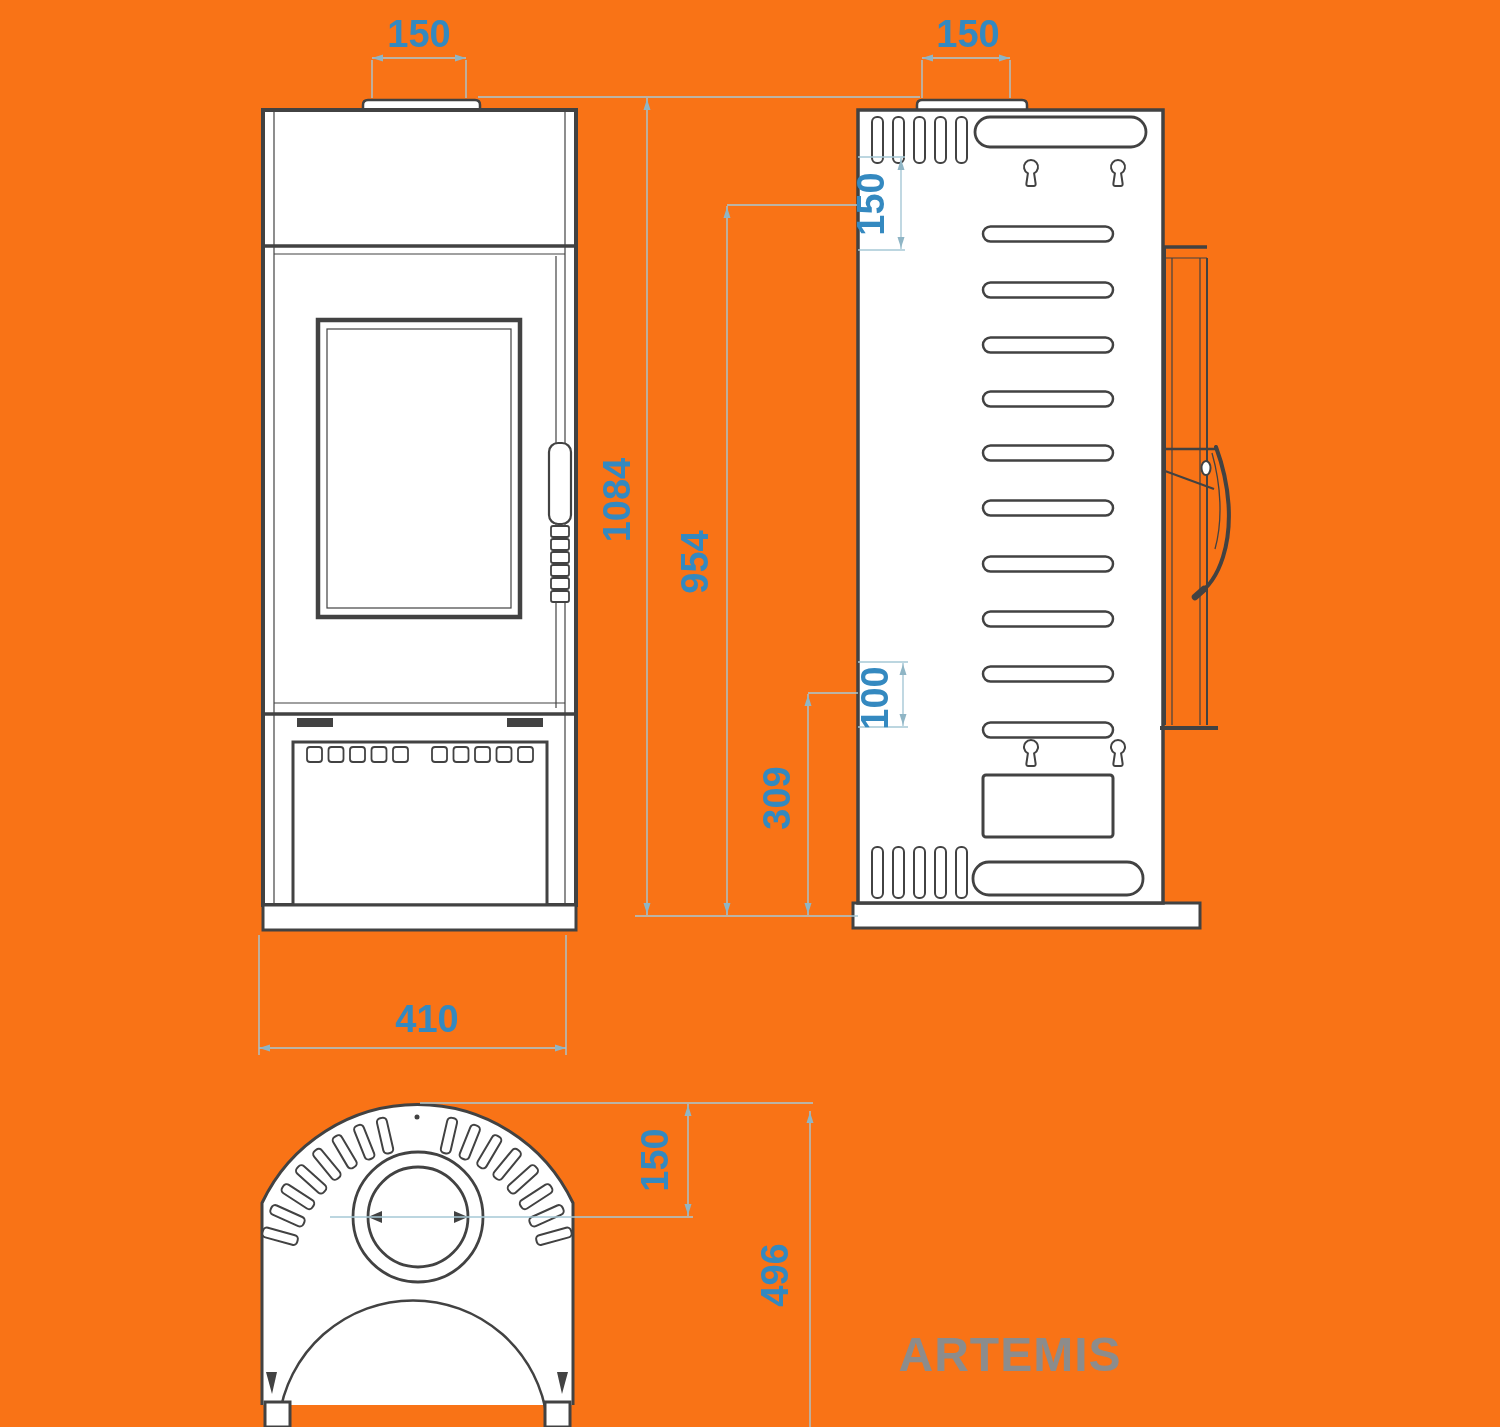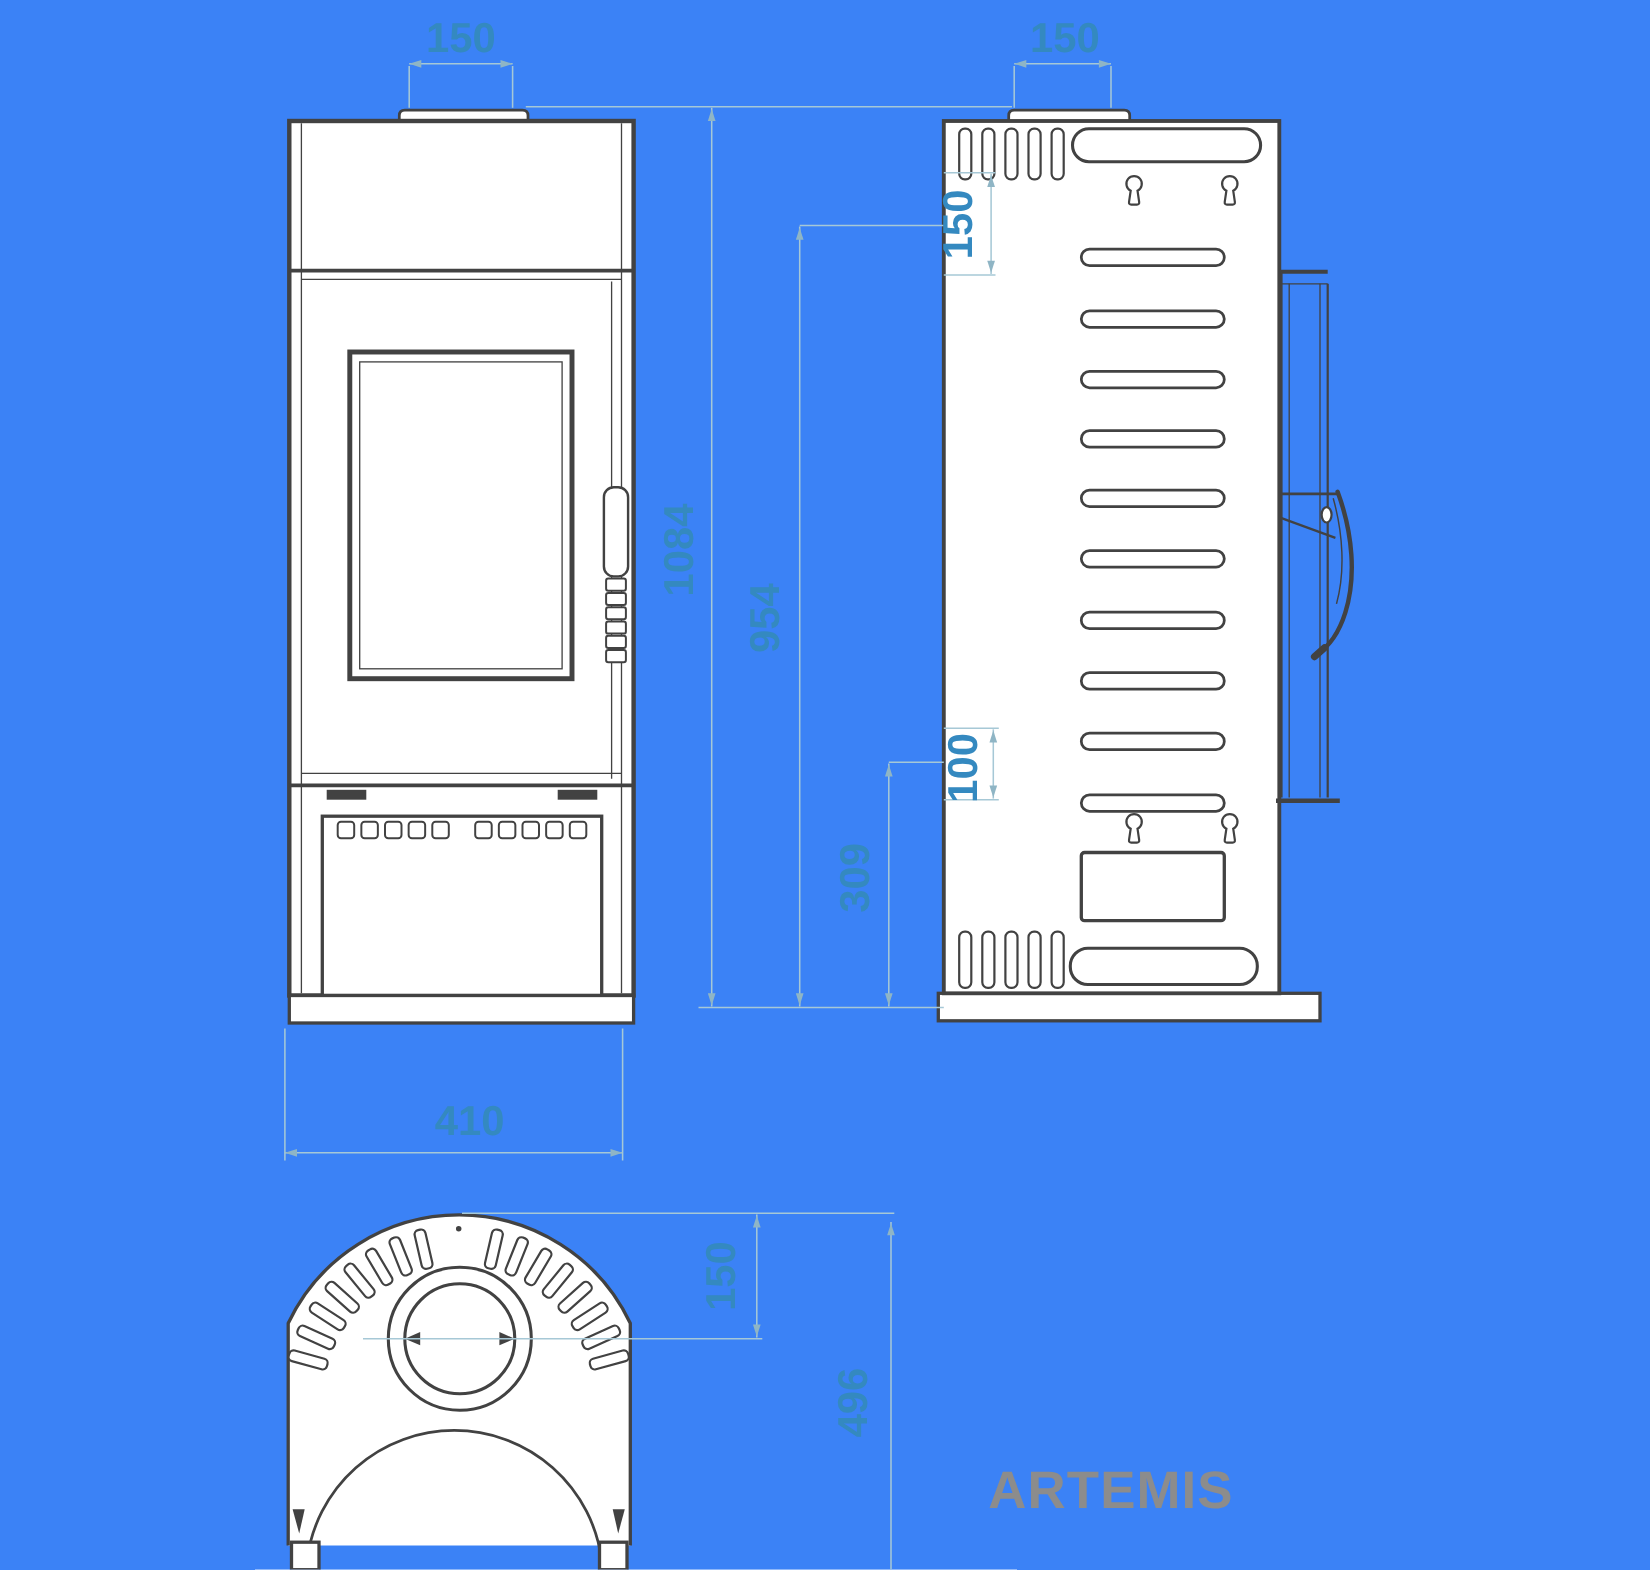--- a/index.html
+++ b/index.html
@@ -1,16 +1,16 @@
 <!DOCTYPE html>
 <html style="--line: #424242; --dimension-line: #a6c8d6; --dimension-arrow: #8fb5c5; --dimension-text: #3489c0; --title-text: #8c8c8c;"><head>
 <meta charset="utf-8">
 <style>
   html,body{margin:0;padding:0;background:#fff;}
-  #canvas{position:relative;width:1500px;height:1427px;background:#3b82f6;overflow:hidden;
+  #canvas{position:relative;width:1500px;height:1427px;background:#f97316;overflow:hidden;
           font-family:"Liberation Sans",sans-serif;}
   svg{position:absolute;left:0;top:0;}
   .ln{stroke:var(--line,#424242);fill:none;stroke-linejoin:miter;}
   .fill-white{fill:#ffffff;}
   .fill-line{fill:var(--line,#424242);stroke:none;}
   .w12{stroke-width:1.2}.w13{stroke-width:1.3}.w18{stroke-width:1.8}
   .w2{stroke-width:2}.w22{stroke-width:2.2}.w25{stroke-width:2.5}
   .w28{stroke-width:2.8}.w3{stroke-width:3}.w35{stroke-width:3.5}
   .w4{stroke-width:4}.w45{stroke-width:4.5}.w65{stroke-width:6.5}
   .dim{stroke:var(--dimension-line,#a6c8d6);stroke-width:1.4;fill:none;}

